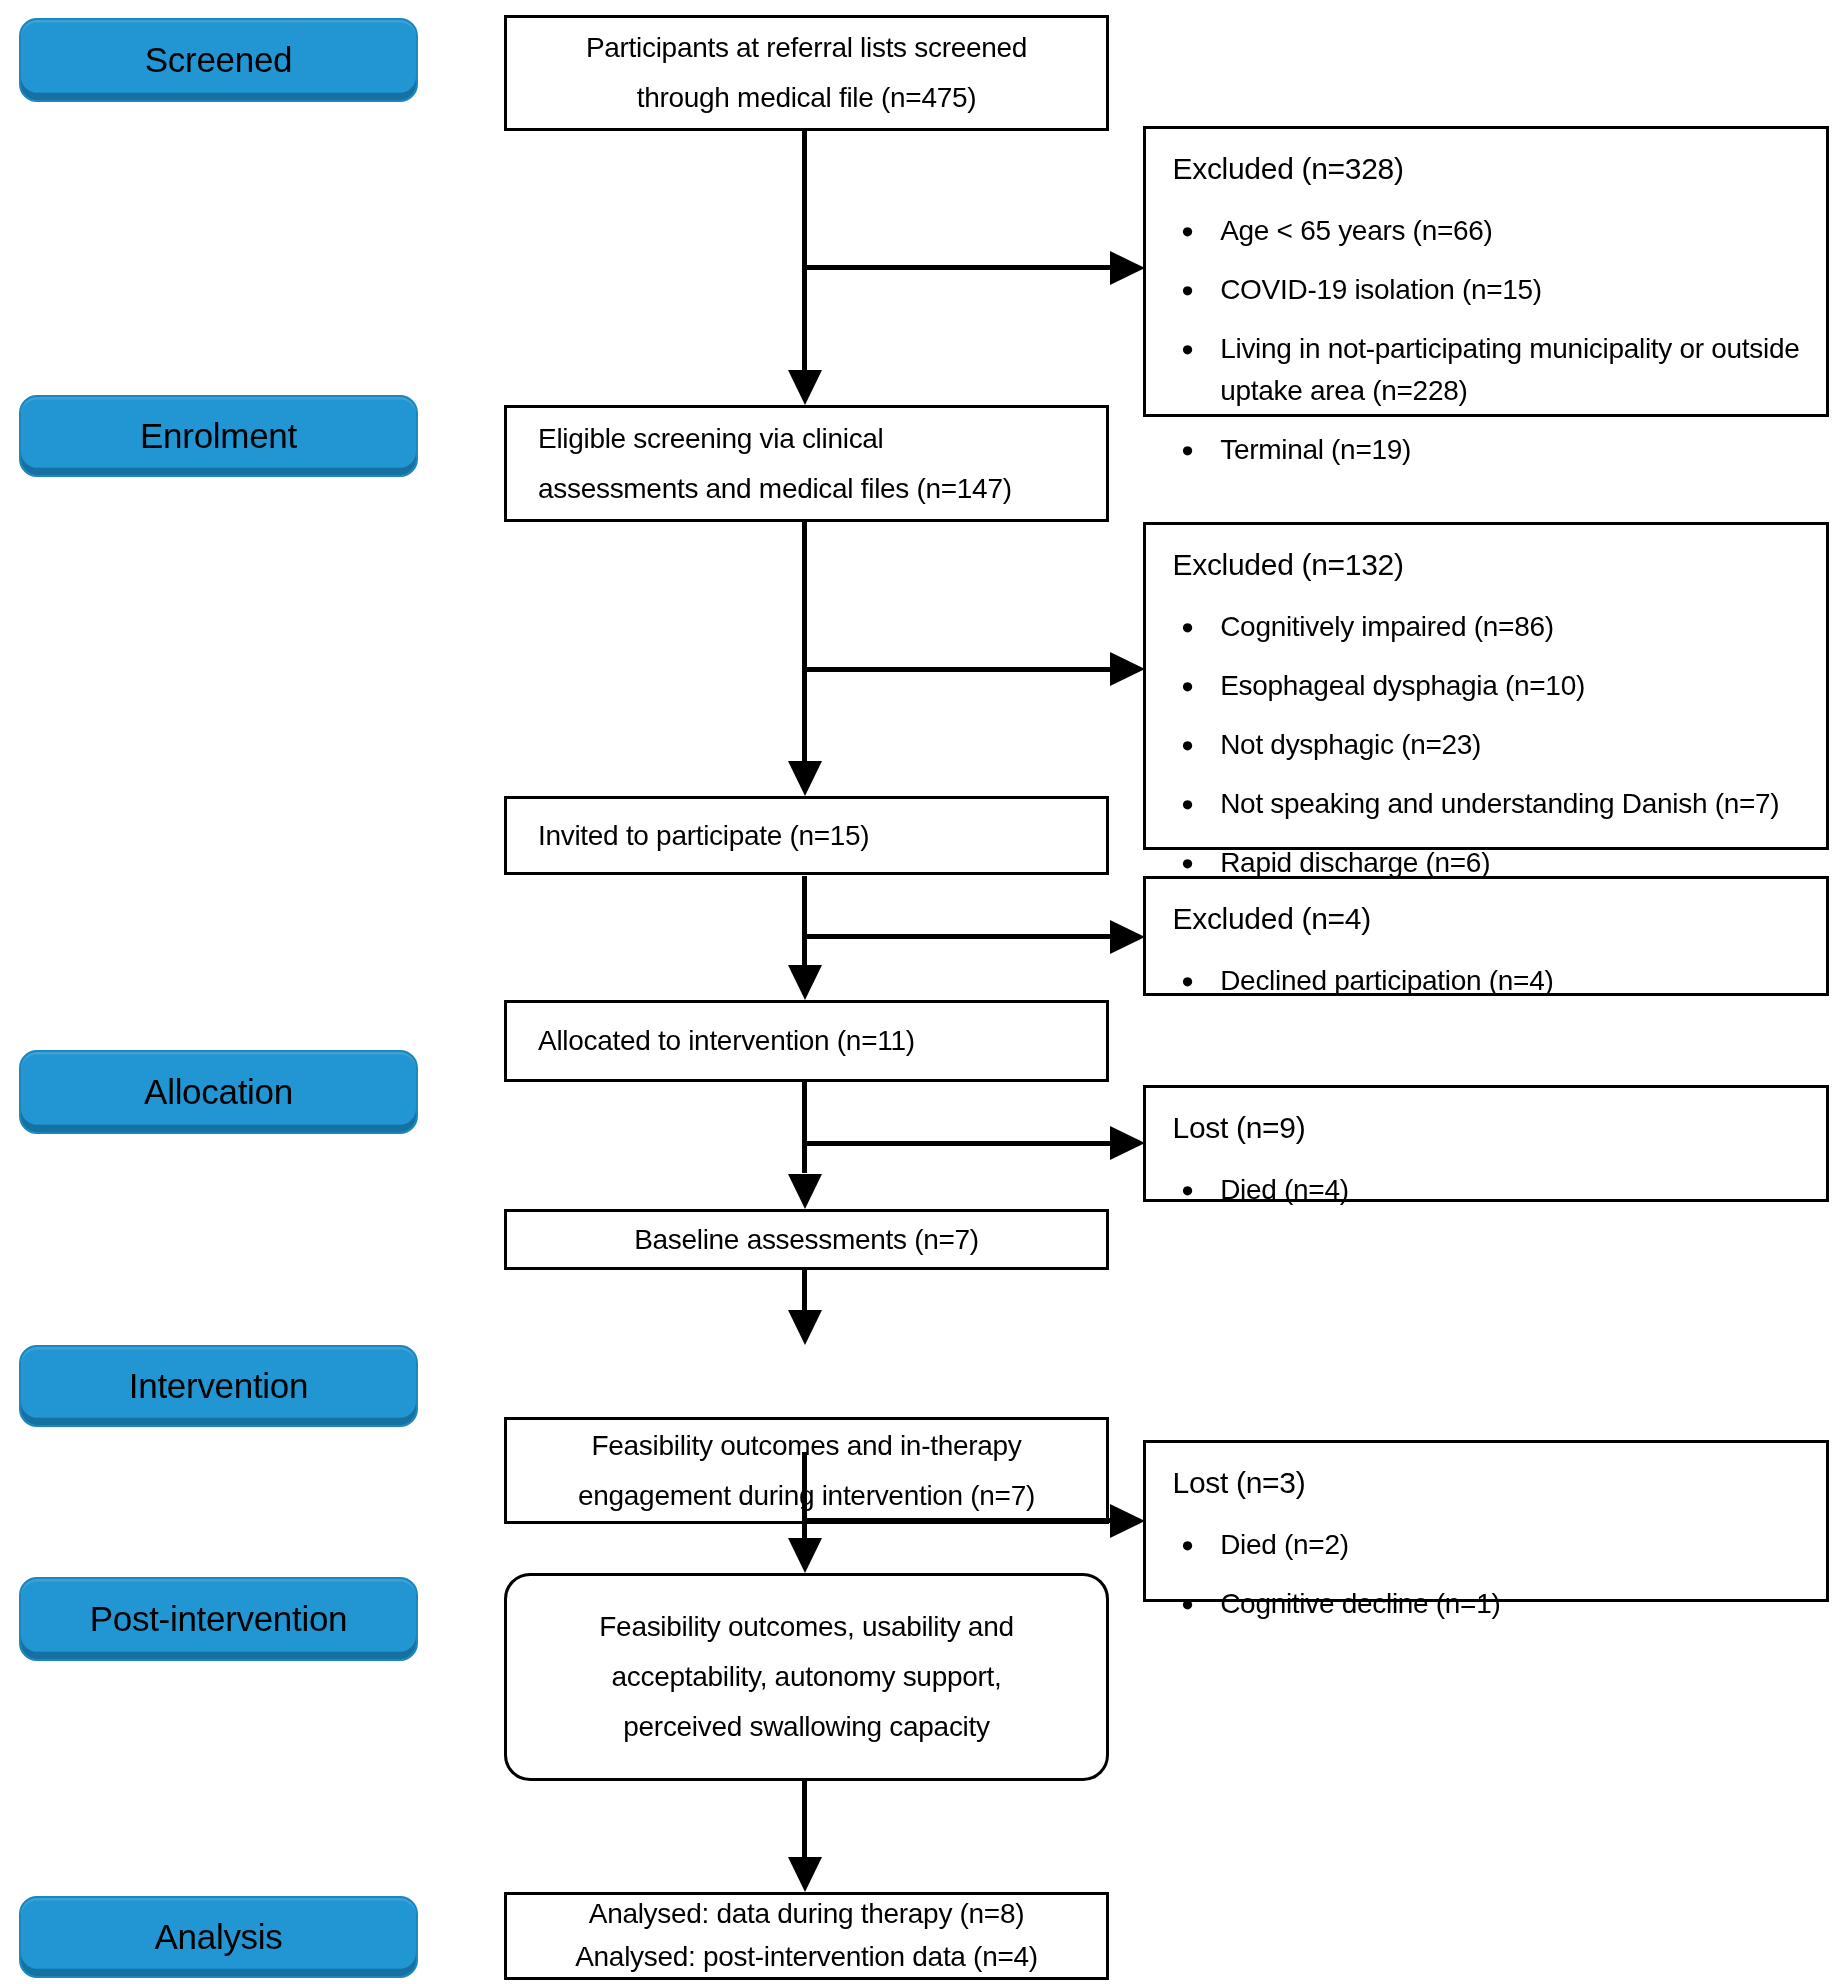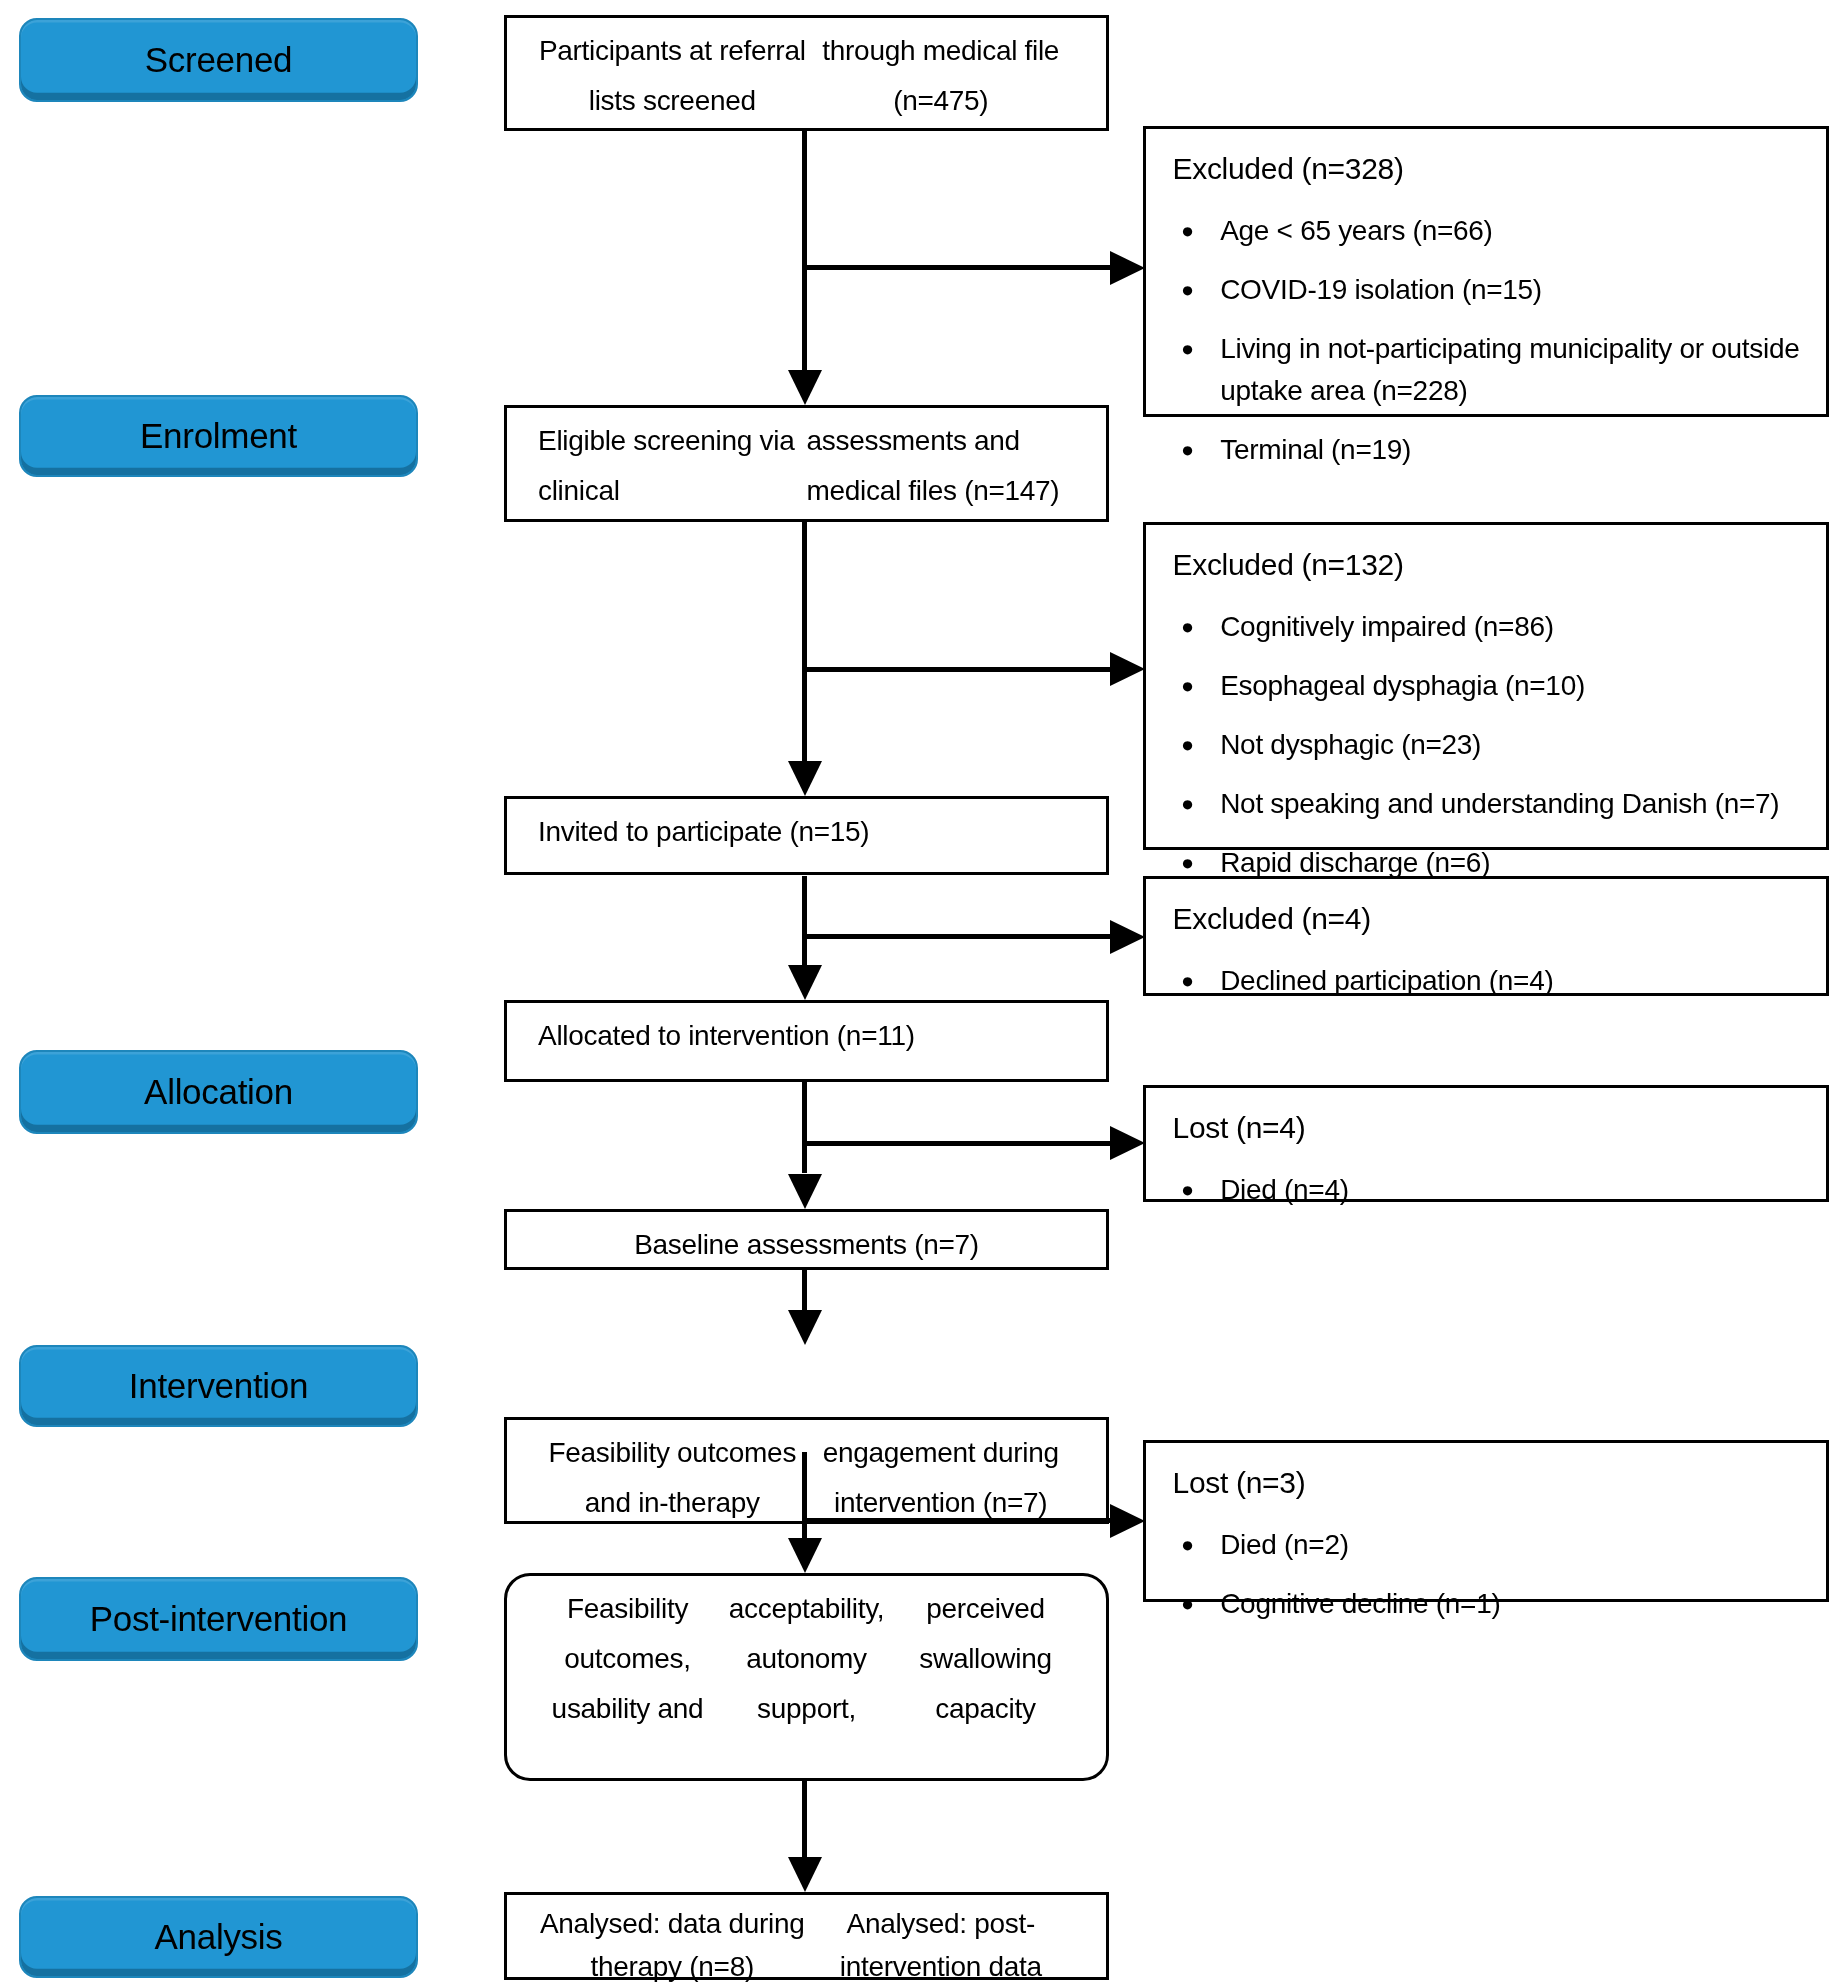--- a/index.html
+++ b/index.html
@@ -30,25 +30,25 @@
   }
 
   
   .flow {
     position: absolute;
     left: 504px;
     width: 605px;
     background: #ffffff;
     border: 3.6px solid #000000;
     display: flex;
-    flex-direction: row;
+    flex-direction: column;
     justify-content: center;
     font-size: 28px;
     line-height: 1.78;
-    padding: 8px 31px;
+    padding: 0 31px;
   }
   .flow .line { width: 100%; text-align: center; }
   .flow.left-align .line { text-align: left; }
   .flow.tight { line-height: 1.52; }
 
   
   .side {
     position: absolute;
     left: 1143px;
     width: 686px;
@@ -193,21 +193,21 @@
     <div class="title">Excluded (n=4)</div>
     <ul>
       <li>
           <span class="dot">●</span>
           <span class="txt">Declined participation (n=4)</span>
         </li>
     </ul>
   </div>
 
   <div class="side" style="top:1085px;height:117px;">
-    <div class="title">Lost (n=4)</div>
+    <div class="title">Lost (n=9)</div>
     <ul>
       <li>
           <span class="dot">●</span>
           <span class="txt">Died (n=4)</span>
         </li>
     </ul>
   </div>
 
   <div class="side" style="top:1440px;height:162px;">
     <div class="title">Lost (n=3)</div>

